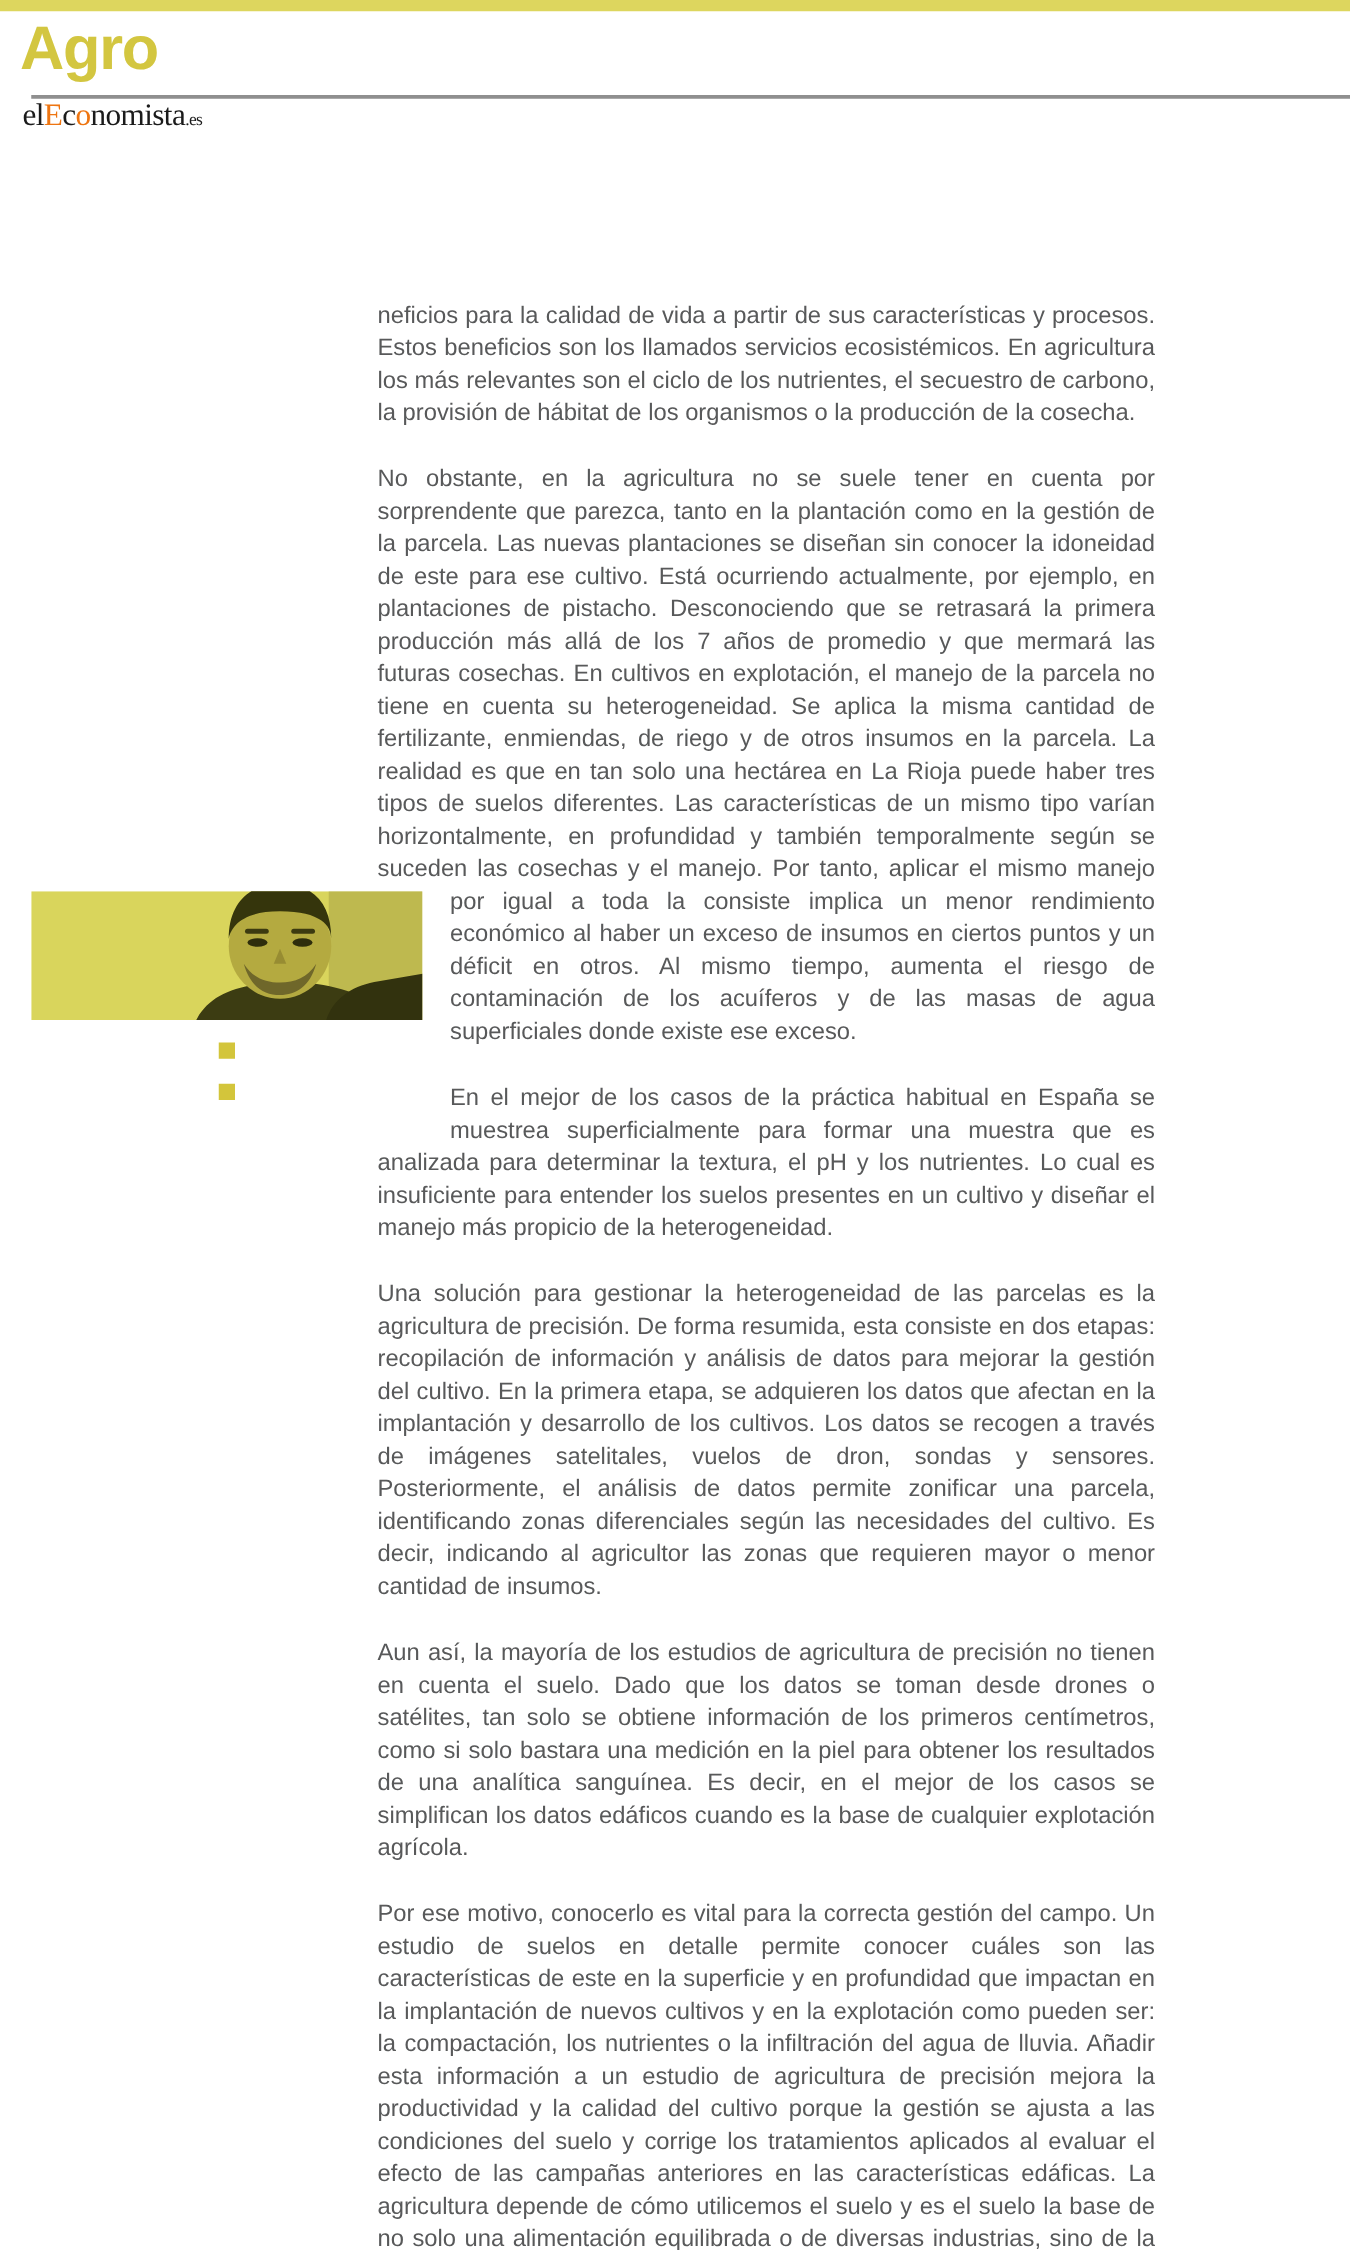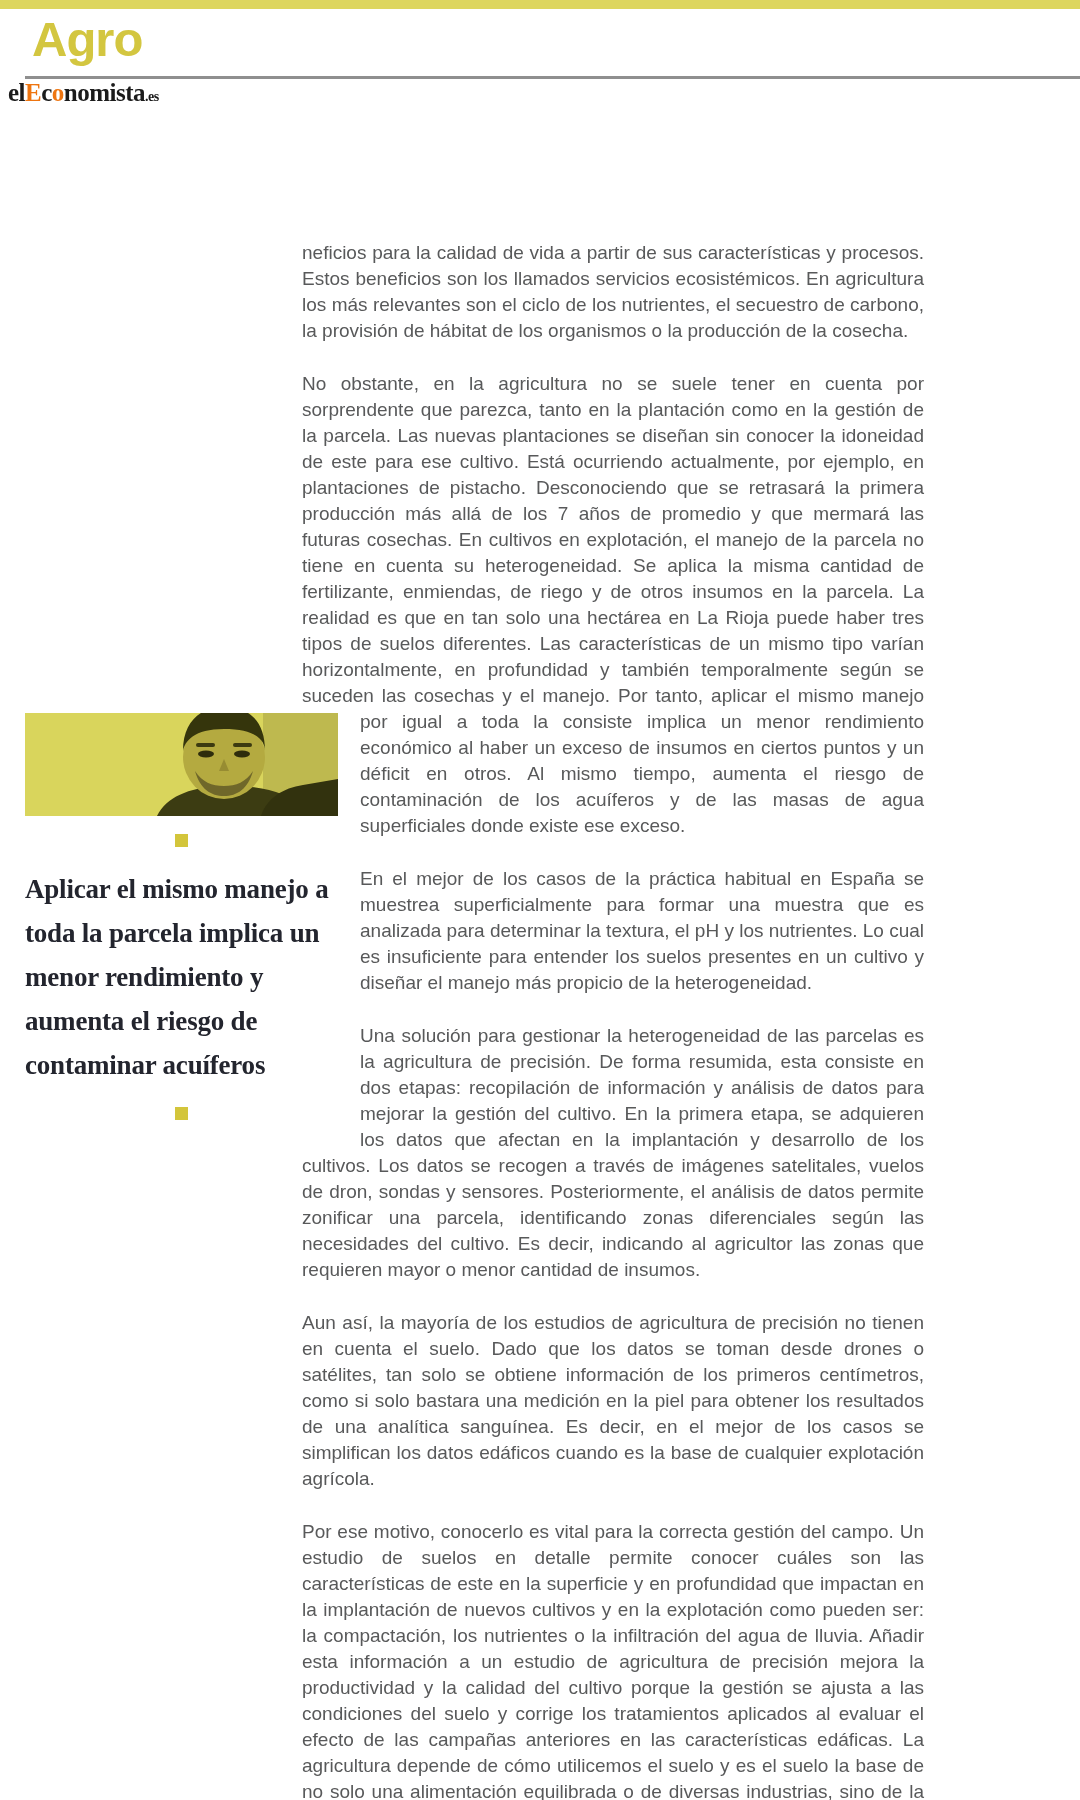--- a/index.html
+++ b/index.html
@@ -2,26 +2,26 @@
 <html lang="es"><head>
 <meta charset="utf-8">
 <style>
   html,body{margin:0;padding:0;background:#ffffff;}
   body{width:1080px;height:1800px;overflow:hidden;
        font-family:"Liberation Sans","DejaVu Sans",sans-serif;}
   .page{position:relative;width:1080px;height:1800px;background:#ffffff;}
 
   
   .top-bar{position:absolute;top:0;left:0;right:0;height:9px;background:#ddd65e;}
-  .section-title{position:absolute;top:14px;left:32px;z-index:2;margin:0;
+  .section-title{position:absolute;top:14px;left:16px;z-index:2;margin:0;
        font-family:"Liberation Sans",sans-serif;font-weight:700;
        font-size:49px;line-height:50px;letter-spacing:-1px;color:#d3c640;}
   .header-rule{position:absolute;top:76px;left:25px;right:0;height:3px;background:#8f8f8f;z-index:1;}
-  .brand-logo{position:absolute;top:80px;left:8px;z-index:2;
-       font-family:"Liberation Serif","DejaVu Serif",serif;font-weight:700;
+  .brand-logo{position:absolute;top:80px;left:18px;z-index:2;
+       font-family:"Liberation Serif","DejaVu Serif",serif;font-weight:400;
        font-size:25px;line-height:25px;color:#1b1b1b;letter-spacing:-0.5px;}
   .brand-logo .orange{color:#ee7511;}
   .brand-logo .tld{font-size:14px;}
 
   
   .article{position:absolute;top:0;left:25px;right:140px;padding-top:240px;padding-left:277px;
        color:#58595a;font-size:19px;line-height:26px;text-align:justify;}
   .article p{margin:0 16px 27px 0;}
 
   
@@ -60,21 +60,20 @@
           <path d="M158 38 C158 8 176 -6 199 -6 C226 -6 240 10 240 38 C240 28 232 16 199 16 C169 16 160 28 158 38 Z" fill="#35350c"></path>
           <rect x="171" y="30" width="19" height="4" rx="2" fill="#3c3a10"></rect>
           <rect x="208" y="30" width="19" height="4" rx="2" fill="#3c3a10"></rect>
           <ellipse cx="181" cy="41" rx="8" ry="3.4" fill="#2e2d0c"></ellipse>
           <ellipse cx="217" cy="41" rx="8" ry="3.4" fill="#2e2d0c"></ellipse>
           <path d="M199 46 L194 58 L204 58 Z" fill="#978c32"></path>
           <path d="M170 58 C175 76 186 83 199 83 C212 83 223 76 228 58 C221 69 211 73 199 73 C187 73 177 69 170 58 Z" fill="#6f672a"></path>
           <path d="M236 103 C242 85 258 75 278 72 L313 66 L313 103 Z" fill="#32320e"></path>
         </svg>
           <span class="sq"></span>
-          <span class="pull-quote">Aplicar el mismo manejo a toda la parcela implica un menor rendimiento y aumenta el riesgo de contaminar acuíferos</span>
           <span class="sq sq-bottom"></span>
         </span> <span>consiste implica un menor rendimiento económico al haber un exceso de insumos en ciertos puntos y un déficit en otros. Al mismo tiempo, aumenta el riesgo de contaminación de los acuíferos y de las masas de agua superficiales donde existe ese exceso.</span></p>
 
     <p>En el mejor de los casos de la práctica habitual en España se muestrea superficialmente para formar una muestra que es analizada para determinar la textura, el pH y los nutrientes. Lo cual es insuficiente para entender los suelos presentes en un cultivo y diseñar el manejo más propicio de la heterogeneidad.</p>
 
     <p>Una solución para gestionar la heterogeneidad de las parcelas es la agricultura de precisión. De forma resumida, esta consiste en dos etapas: recopilación de información y análisis de datos para mejorar la gestión del cultivo. En la primera etapa, se adquieren los datos que afectan en la implantación y desarrollo de los cultivos. Los datos se recogen a través de imágenes satelitales, vuelos de dron, sondas y sensores. Posteriormente, el análisis de datos permite zonificar una parcela, identificando zonas diferenciales según las necesidades del cultivo. Es decir, indicando al agricultor las zonas que requieren mayor o menor cantidad de insumos.</p>
 
     <p>Aun así, la mayoría de los estudios de agricultura de precisión no tienen en cuenta el suelo. Dado que los datos se toman desde drones o satélites, tan solo se obtiene información de los primeros centímetros, como si solo bastara una medición en la piel para obtener los resultados de una analítica sanguínea. Es decir, en el mejor de los casos se simplifican los datos edáficos cuando es la base de cualquier explotación agrícola.</p>
 
     <p>Por ese motivo, conocerlo es vital para la correcta gestión del campo. Un estudio de suelos en detalle permite conocer cuáles son las características de este en la superficie y en profundidad que impactan en la implantación de nuevos cultivos y en la explotación como pueden ser: la compactación, los nutrientes o la infiltración del agua de lluvia. Añadir esta información a un estudio de agricultura de precisión mejora la productividad y la calidad del cultivo porque la gestión se ajusta a las condiciones del suelo y corrige los tratamientos aplicados al evaluar el efecto de las campañas anteriores en las características edáficas. La agricultura depende de cómo utilicemos el suelo y es el suelo la base de no solo una alimentación equilibrada o de diversas industrias, sino de la misma civilización humana desde el neolítico.</p>

